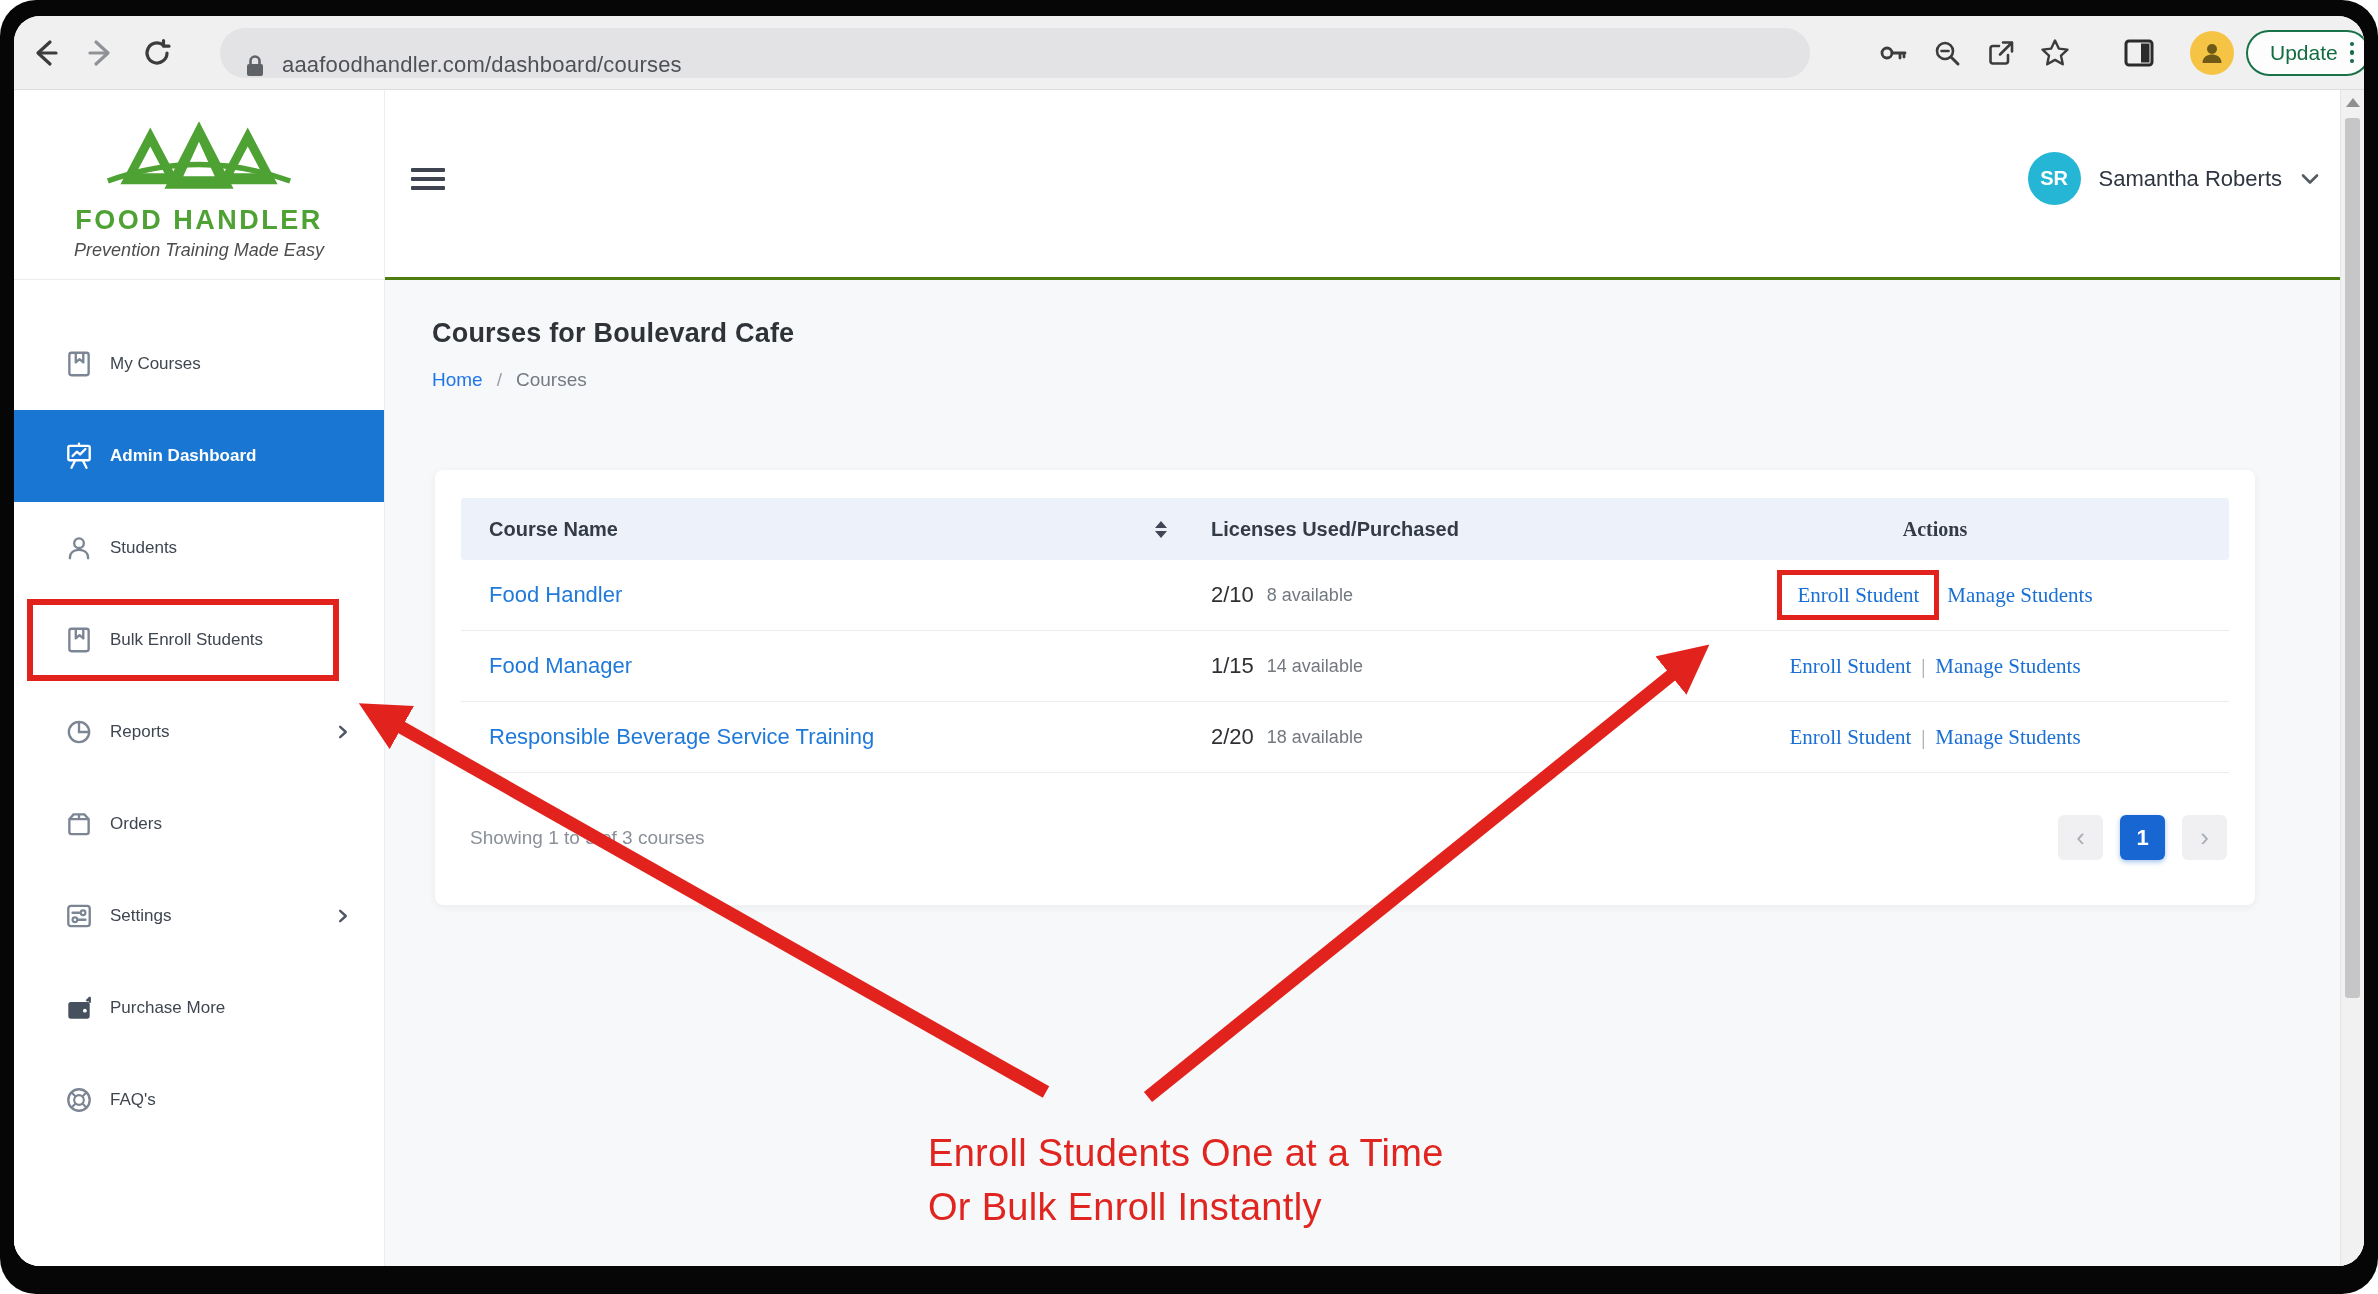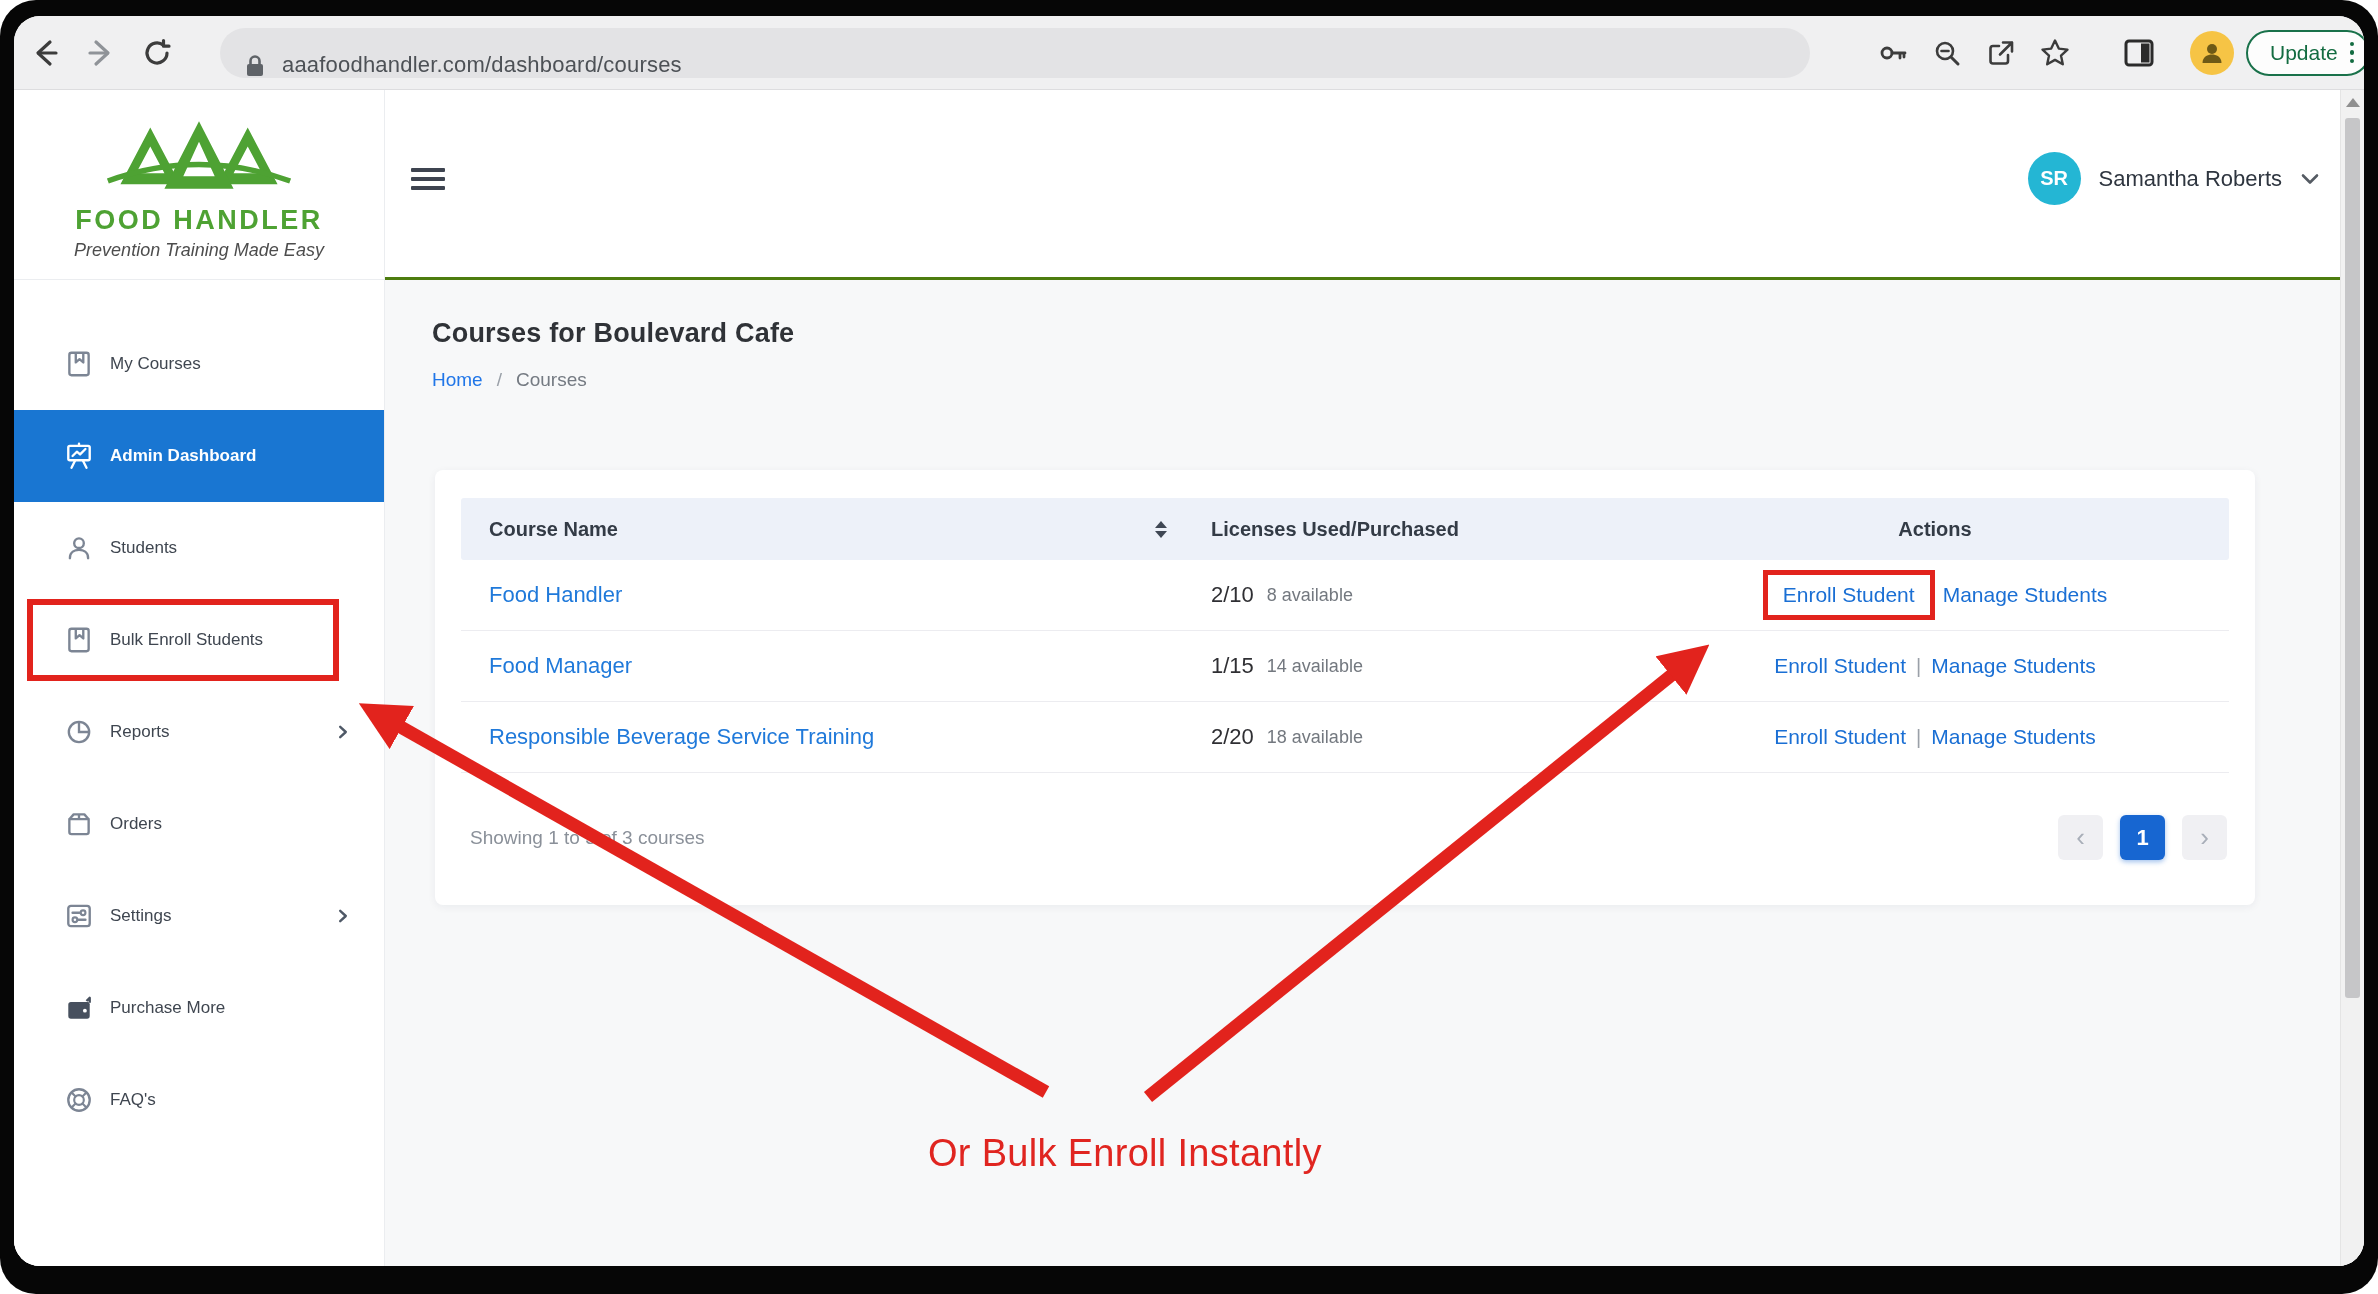--- a/index.html
+++ b/index.html
@@ -46,21 +46,21 @@
   .page-title { font-size:27px; font-weight:700; color:#2f3237; margin:38px 0 0 47px; letter-spacing:0.2px; }
   .breadcrumb { display:flex; align-items:center; gap:14px; margin:20px 0 0 47px; font-size:19px; }
   .bc-home { color:#2076e8; font-weight:500; cursor:pointer; }
   .bc-sep { color:#9aa0a8; }
   .bc-cur { color:#747a82; }
 
   .card { position:absolute; left:50px; top:190px; width:1820px; height:435px; background:#fff; border-radius:8px; box-shadow:0 2px 8px rgba(25,39,70,0.06); padding:28px 26px 0 26px; }
   .thead { display:flex; align-items:center; height:62px; background:#edf1f9; border-radius:3px; font-size:20px; font-weight:600; color:#333b46; }
   .col1 { width:750px; display:flex; align-items:center; padding-left:28px; }
   .col2 { width:430px; display:flex; align-items:center; }
-  .col3 { flex:1; display:flex; align-items:center; justify-content:center; }
+  .col3 { flex:1; display:flex; align-items:center; justify-content:center;font-family:Liberation Serif, serif; }
   .sort { margin-left:auto; margin-right:44px; display:flex; flex-direction:column; gap:3px; }
   .sort i { width:0; height:0; border-left:6px solid transparent; border-right:6px solid transparent; }
   .sort .up { border-bottom:7px solid #3f4754; }
   .sort .dn { border-top:7px solid #3f4754; }
   .trow { display:flex; align-items:center; height:71px; border-bottom:1px solid #ececf0; font-size:22px; }
   .course-link { color:#1f79da; font-weight:500; cursor:pointer; }
   .lic-used { color:#2f2f33; font-weight:500; }
   .lic-avail { font-size:18px; color:#73787f; margin-left:13px; }
   .act-link { color:#1a6fd4; font-weight:500; font-size:21px; cursor:pointer; white-space:nowrap; }
   .act-sep { color:#9aa0a8; margin:0 10px; font-size:20px; }
@@ -364,16 +364,17 @@
     <svg width="2378" height="1294" viewBox="0 0 2378 1294">
       <defs>
         <marker id="ah" viewBox="0 0 10 10" refX="6" refY="5" markerWidth="3.8" markerHeight="3.8" orient="auto">
           <path d="M0,0 L10,5 L0,10 Z" fill="#e2231d"></path>
         </marker>
       </defs>
       <line x1="1046" y1="1092" x2="376" y2="713" stroke="#e2231d" stroke-width="13" marker-end="url(#ah)"></line>
       <line x1="1148" y1="1097" x2="1694" y2="657" stroke="#e2231d" stroke-width="13" marker-end="url(#ah)"></line>
     </svg>
     <div class="ann-text">
+      <div>Enroll Students One at a Time</div>
       <div>Or Bulk Enroll Instantly</div>
     </div>
   </div>
 </div>
 
 </body></html>

